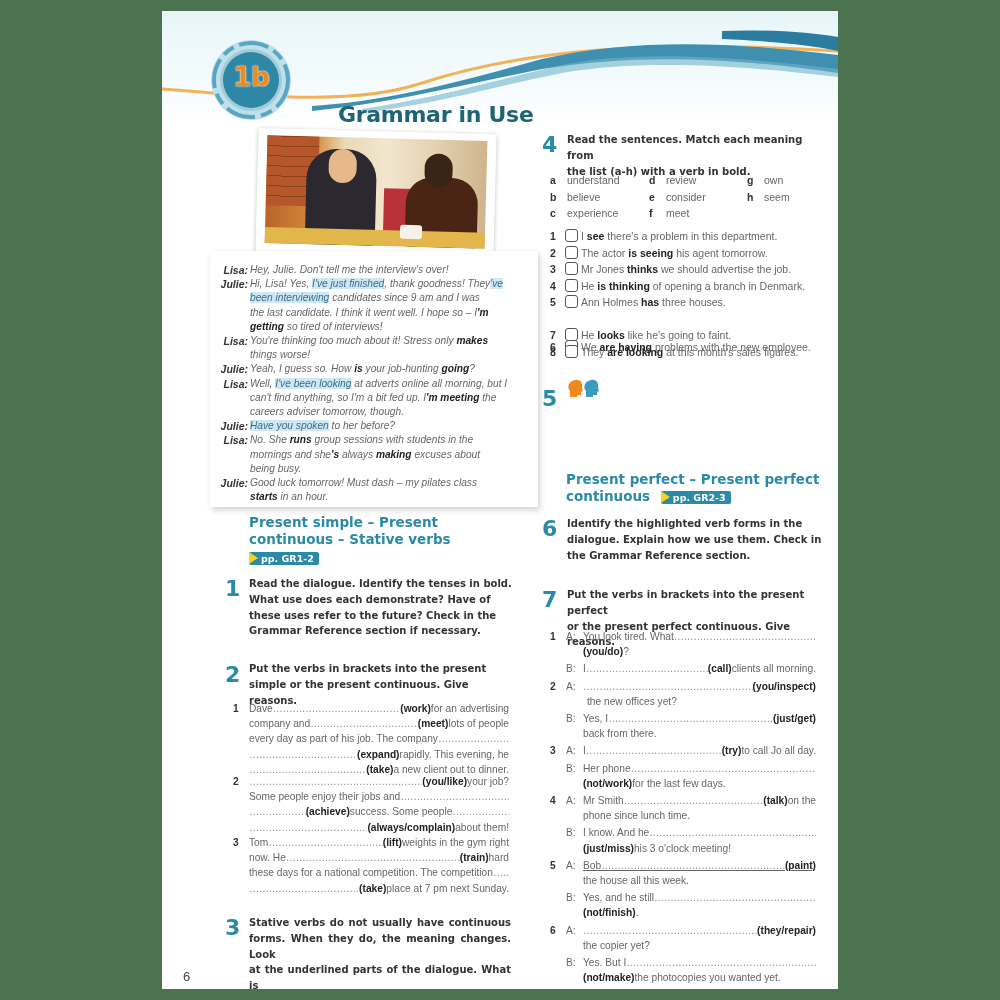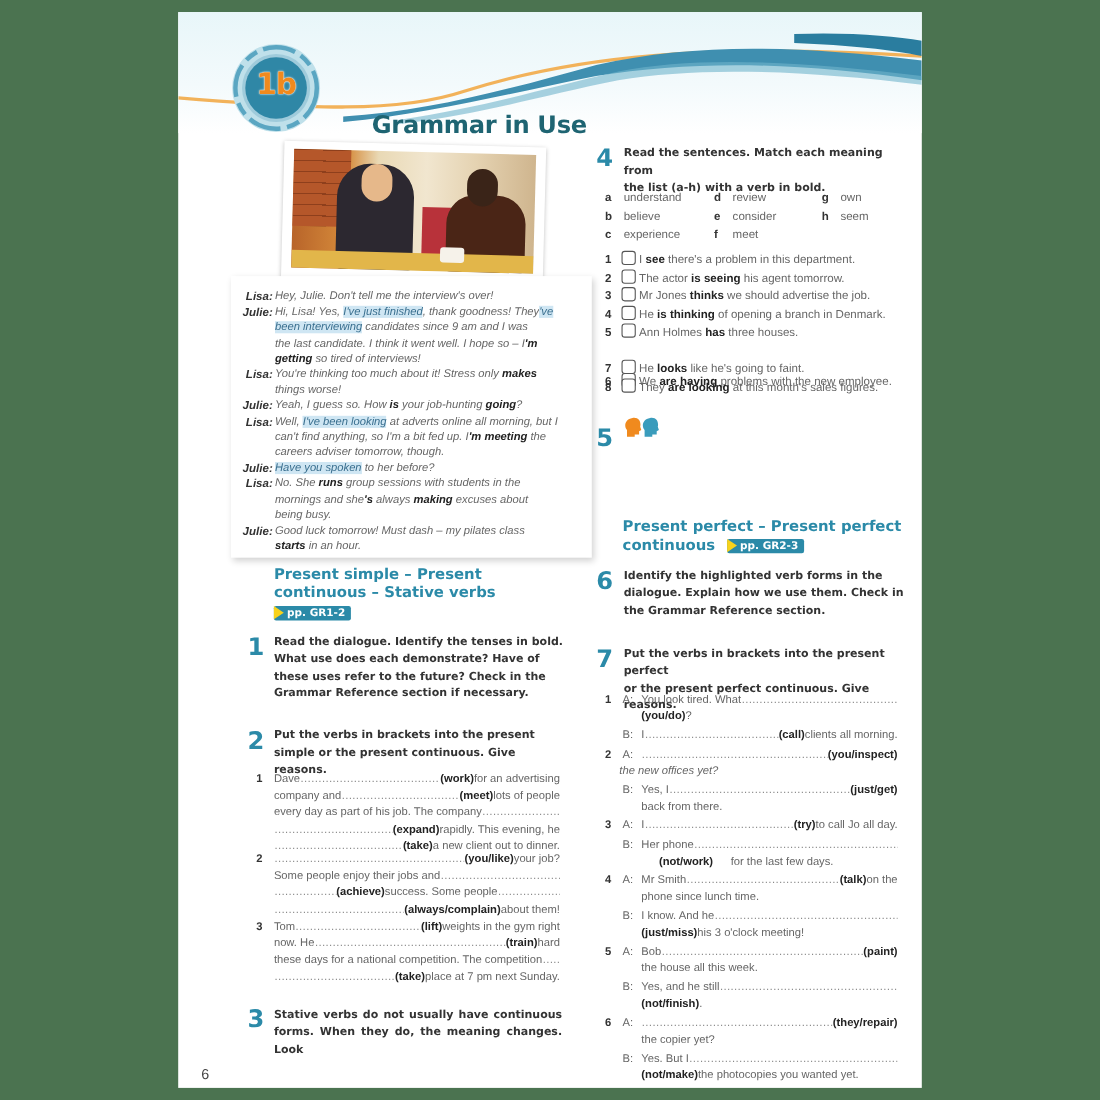--- a/index.html
+++ b/index.html
@@ -224,20 +224,21 @@
         <span class="dots" style="flex:1;overflow:hidden;">……………………………………………………………………</span>
         <b>(take)</b>
         <span> place at 7 pm next Sunday.</span>
       </div>
     </div>
 
   <div class="ex-num" style="left:63px;top:906px;">3</div>
   <div class="ex-inst" style="left:87px;top:904px;width:262px;text-align:justify;">
     <div style="text-align-last:justify">Stative verbs do not usually have continuous</div>
     <div style="text-align-last:justify">forms. When they do, the meaning changes. Look</div>
+    <div style="text-align-last:justify">at the underlined parts of the dialogue. What is</div>
 
   </div>
 
   <div class="page-num">6</div>
 
   <div class="ex-num" style="left:380px;top:123px;">4</div>
   <div class="ex-inst" style="left:405px;top:121px;width:265px;">
     <div>Read the sentences. Match each meaning from</div>
     <div>the list (a-h) with a verb in bold.</div>
   </div>
@@ -321,21 +322,21 @@
       <div class="r7" style="left: 388px; top: 667.6px; width: 280px; height: 15px;">
         <span class="n">2</span>
         <span class="sp">A:</span>
         <span class="tx" style="left:33px;display:flex;white-space:nowrap;">
           <span></span>
           <span class="dots" style="flex:1;overflow:hidden;">……………………………………………………………</span>
           <b>(you/inspect)</b>
           <span></span>
         </span>
       </div>
-      <div class="r7" style="left: 368px; top: 682.8px; width: 280px; height: 15px; font-style: italic;">
+      <div class="r7" style="left: 392px; top: 682.8px; width: 280px; height: 15px;">
         <span class="n"></span>
         <span class="sp"></span>
         <span class="tx" style="left:33px;display:flex;white-space:nowrap;">
           <span>the new offices yet?</span>
           <b></b>
           <span></span>
         </span>
       </div>
       <div class="r7" style="left: 388px; top: 700px; width: 280px; height: 15px;">
         <span class="n"></span>
@@ -372,21 +373,21 @@
         <span class="tx" style="left:33px;display:flex;white-space:nowrap;">
           <span>Her phone </span>
           <span class="dots" style="flex:1;overflow:hidden;">……………………………………………………………</span>
           <b></b>
           <span></span>
         </span>
       </div>
       <div class="r7" style="left: 388px; top: 764.8px; width: 280px; height: 15px;">
         <span class="n"></span>
         <span class="sp"></span>
-        <span class="tx" style="left:33px;display:flex;white-space:nowrap;gap:16px;">
+        <span class="tx" style="left:33px;display:flex;white-space:nowrap;">
           <span></span>
           <b>(not/work)</b>
           <span> for the last few days.</span>
         </span>
       </div>
       <div class="r7" style="left: 388px; top: 782px; width: 280px; height: 15px;">
         <span class="n">4</span>
         <span class="sp">A:</span>
         <span class="tx" style="left:33px;display:flex;white-space:nowrap;">
           <span>Mr Smith </span>
@@ -419,21 +420,21 @@
         <span class="sp"></span>
         <span class="tx" style="left:33px;display:flex;white-space:nowrap;">
           <span></span>
           <b>(just/miss)</b>
           <span> his 3 o'clock meeting!</span>
         </span>
       </div>
       <div class="r7" style="left: 388px; top: 846.8px; width: 280px; height: 15px;">
         <span class="n">5</span>
         <span class="sp">A:</span>
-        <span class="tx" style="left:33px;display:flex;white-space:nowrap;">
+        <span class="tx" style="left:33px;display:flex;white-space:nowrap;text-decoration:underline;">
           <span>Bob </span>
           <span class="dots" style="flex:1;overflow:hidden;">……………………………………………………………</span>
           <b>(paint)</b>
           <span></span>
         </span>
       </div>
       <div class="r7" style="left: 388px; top: 862px; width: 280px; height: 15px;">
         <span class="n"></span>
         <span class="sp"></span>
         <span class="tx" style="left:33px;display:flex;white-space:nowrap;">

